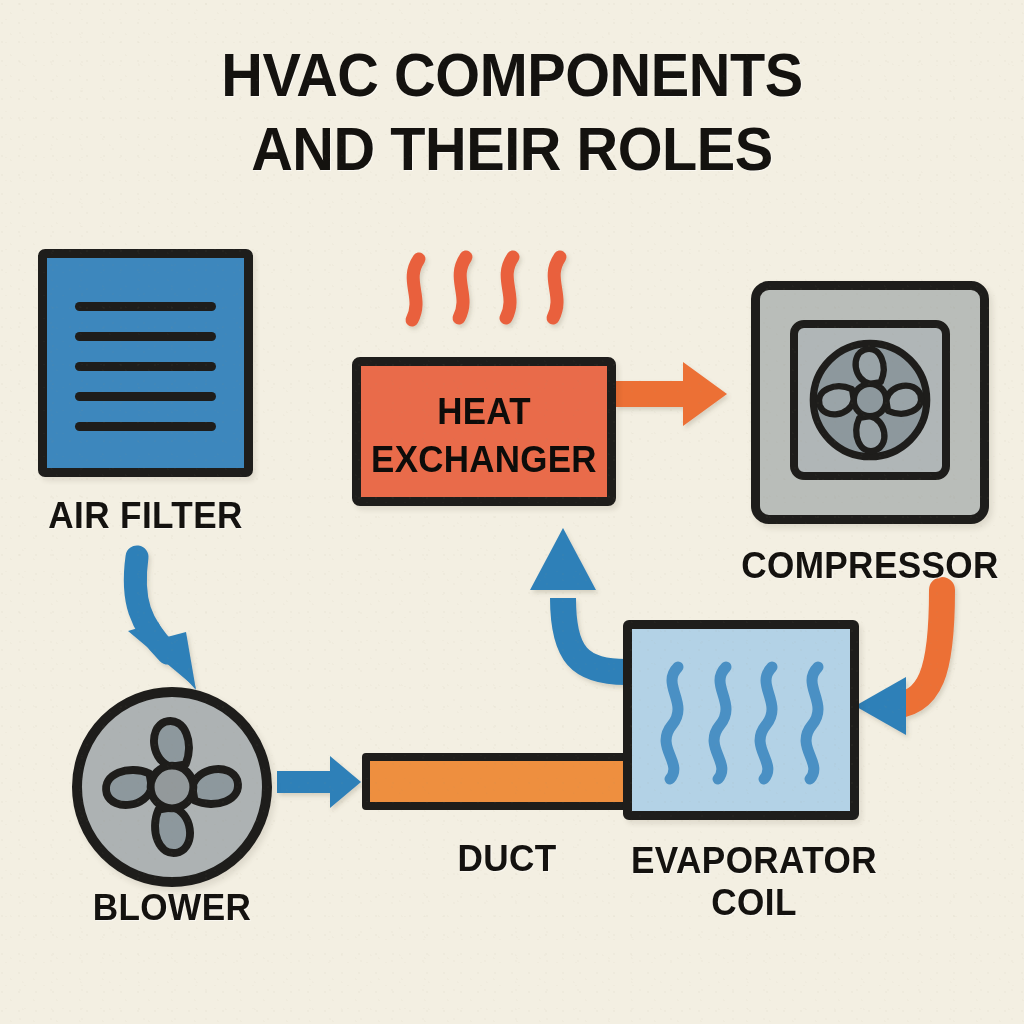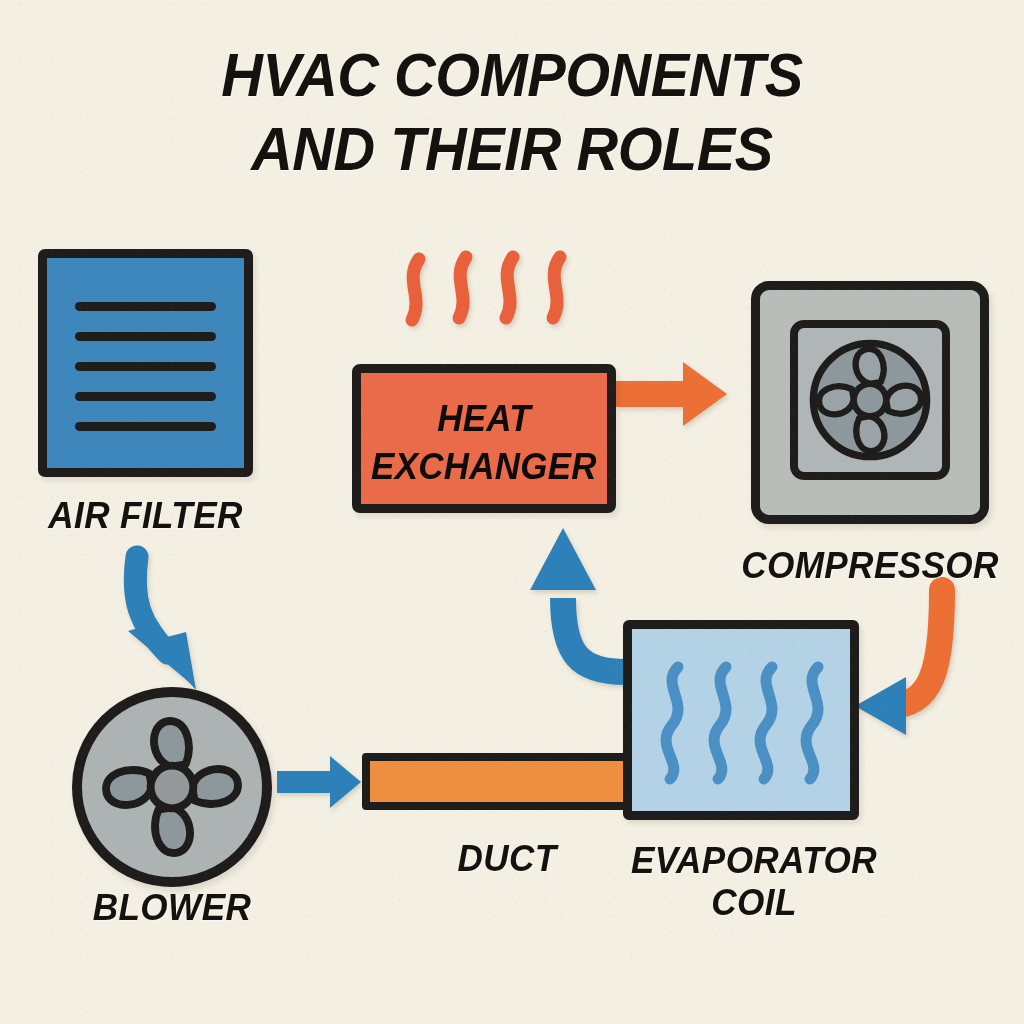--- a/index.html
+++ b/index.html
@@ -7,21 +7,20 @@
     padding: 0;
     background: #f3efe2;
   }
   #canvas {
     position: relative;
     width: 1024px;
     height: 1024px;
     background: #f3efe2;
     overflow: hidden;
     font-family: "Liberation Sans", sans-serif;
-    font-style: italic;
   }
   
   #grain {
     position: absolute;
     inset: 0;
     pointer-events: none;
     opacity: .5;
     background-image:
       radial-gradient(circle at 12% 22%, rgba(160,150,120,.10) 0 1px, transparent 1px),
       radial-gradient(circle at 47% 63%, rgba(160,150,120,.09) 0 1px, transparent 1px),
@@ -84,21 +83,20 @@
   
   #heat-exchanger {
     position: absolute;
     left: 352px; top: 357px;
     width: 264px; height: 149px;
     background: #e96b4a;
     border: 9px solid #1e1d1b;
     border-radius: 8px;
     box-sizing: border-box;
     box-shadow: 3px 4px 5px rgba(60,50,30,.10);
-    margin-top: 7px;
   }
   #hx-label {
     position: absolute;
     left: -26px; top: 22px;
     width: 298px;
     text-align: center;
     color: #0d0c0a;
     font-weight: 700;
     font-size: 36px;
     line-height: 48px;

